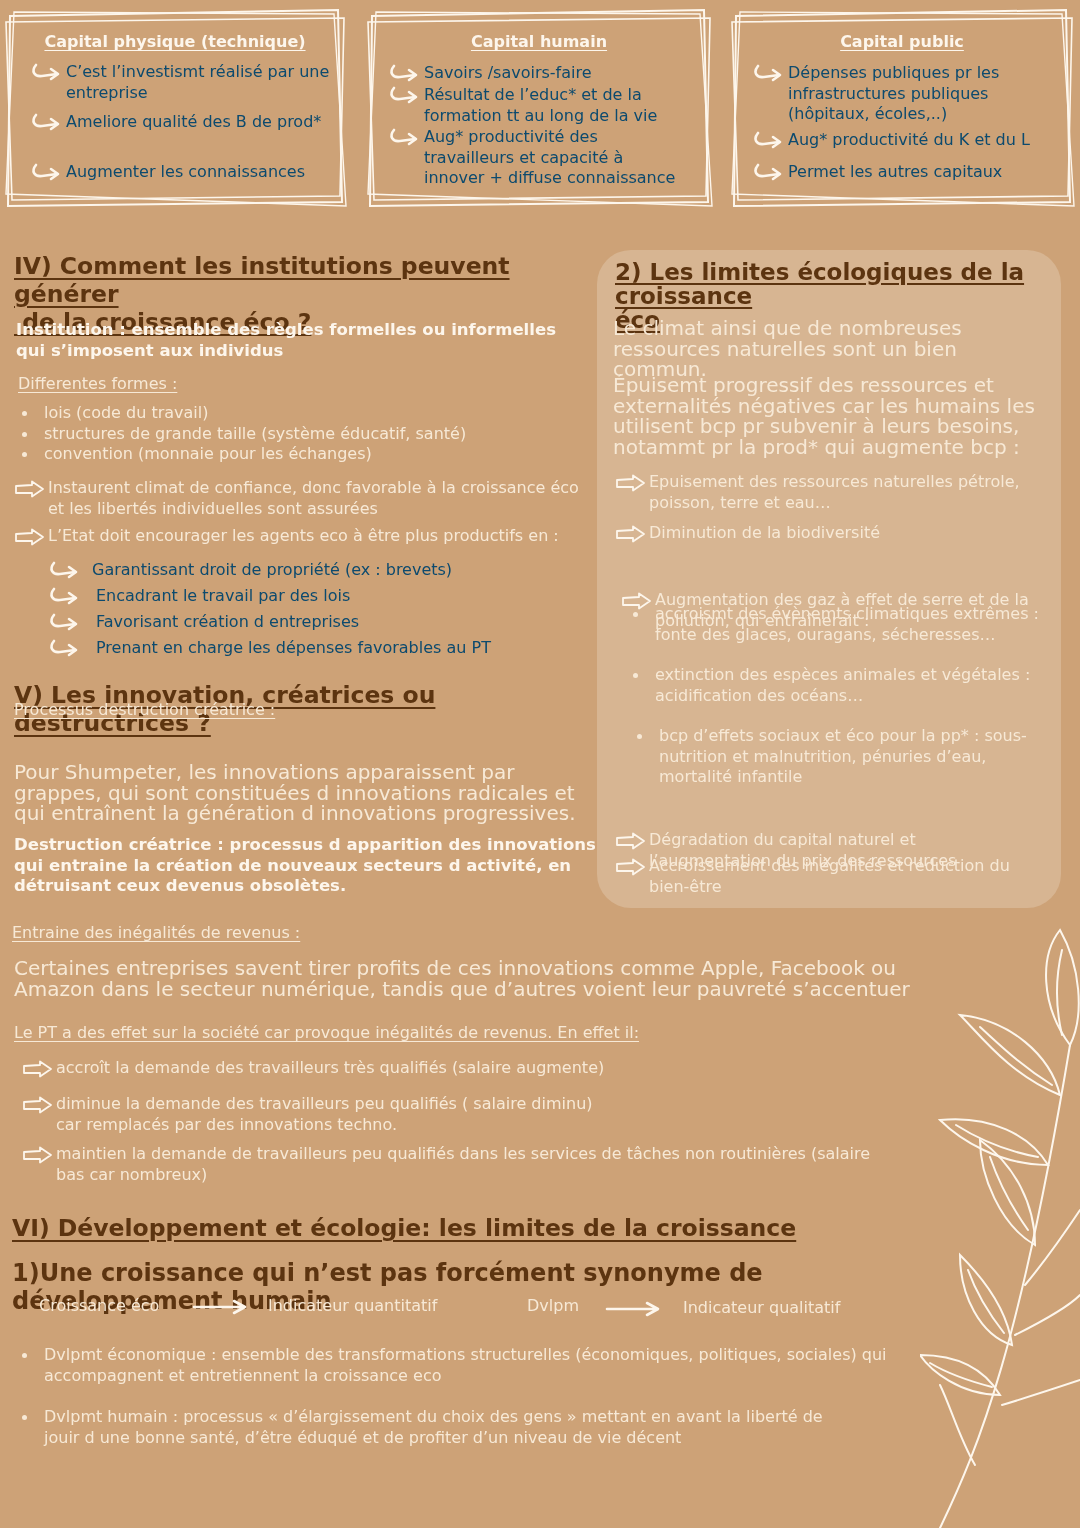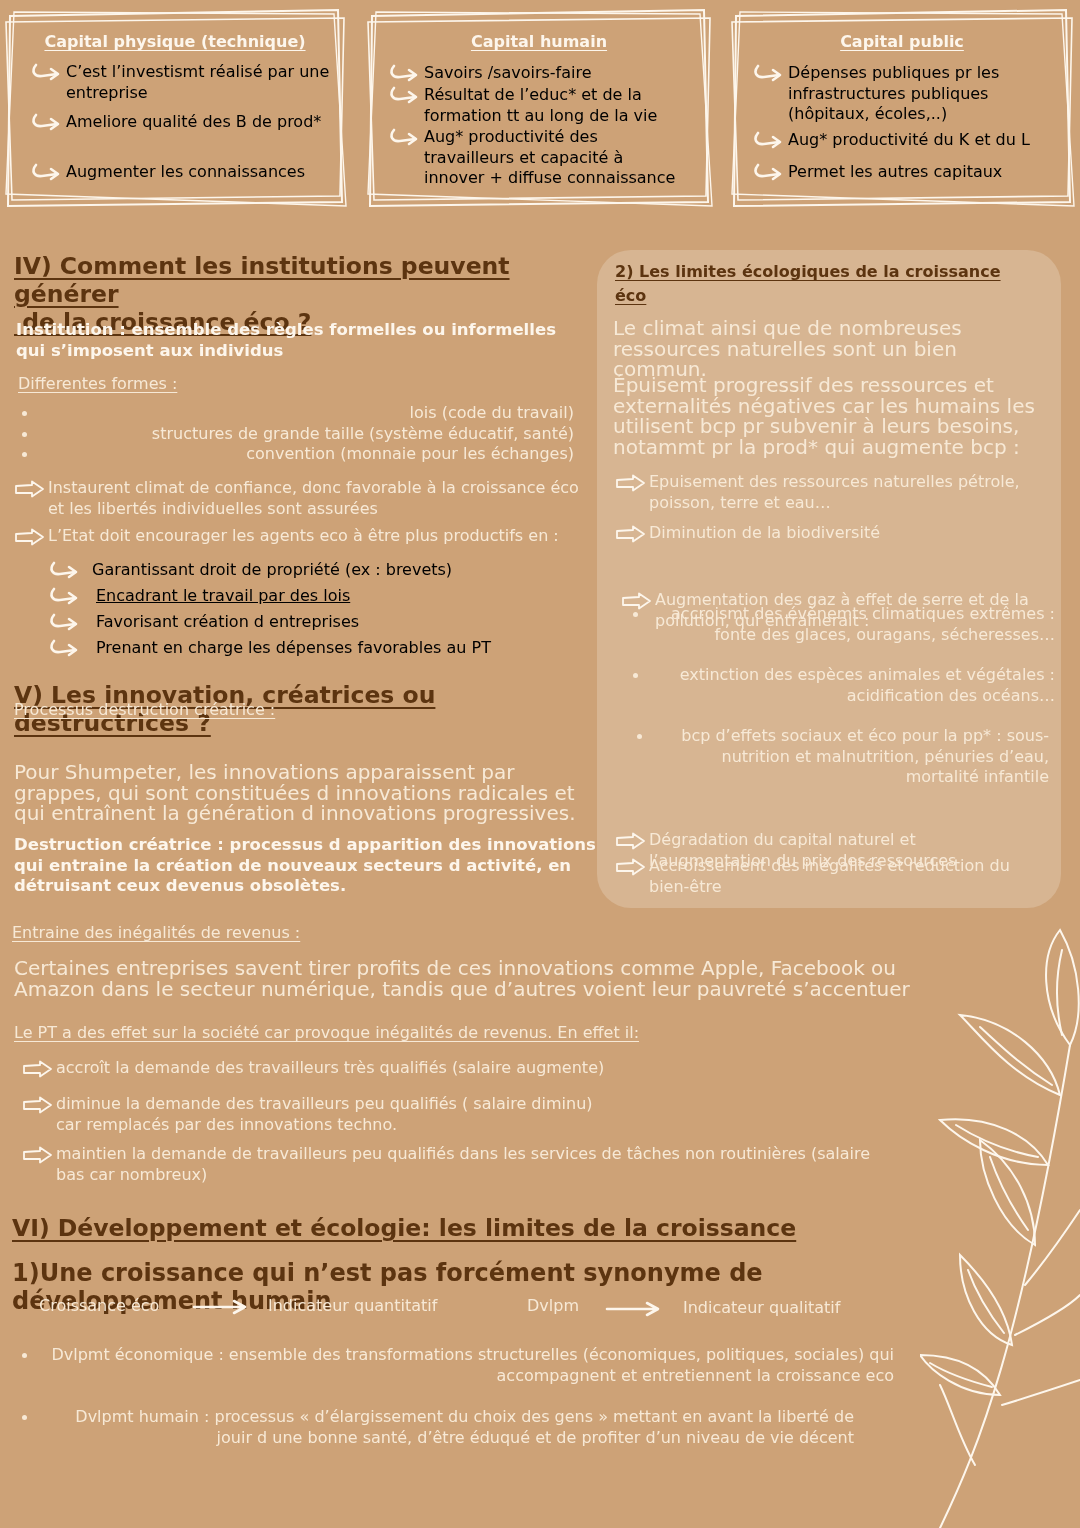--- a/index.html
+++ b/index.html
@@ -14,35 +14,35 @@
   .abs { position: absolute; }
 
   
   .sketch-box { position: absolute; }
   .sketch-box svg.frame { position: absolute; left: 0; top: 0; width: 100%; height: 100%; overflow: visible; }
   .box-title {
     position: absolute; left: 0; right: 0; top: 26px;
     text-align: center; font-weight: bold; font-size: 16px;
     text-decoration: underline; text-underline-offset: 3px; color: #fdf6ec;
   }
-  .hook-row { position: absolute; display: flex; align-items: flex-start; font-size: 16px; line-height: 20.5px; color: #000000; }
+  .hook-row { position: absolute; display: flex; align-items: flex-start; font-size: 16px; line-height: 20.5px; color: #0c4a6e; }
   .hook { width: 34px; height: 20px; flex: 0 0 auto; margin-right: 2px; }
   .hook svg { width: 34px; height: 20px; }
 
   
   .h-main {
     font-weight: bold; color: #5c3410; font-size: 23.5px; line-height: 28px;
     text-decoration: underline; text-decoration-thickness: 2px; text-underline-offset: 4px;
   }
   .h-sub { font-weight: bold; color: #5c3410; font-size: 24px; }
   .def-bold { font-weight: bold; font-size: 16.5px; line-height: 20.5px; color: #fdf6ec; }
   .para { font-size: 20px; line-height: 20.5px; color: #f7e9d6; }
   .ul-label { font-size: 16px; color: #f7e9d6; text-decoration: underline; text-underline-offset: 3px; }
 
-  .bullet-list { list-style: none; text-align: right; }
+  .bullet-list { list-style: none; }
   .bullet-list li { position: relative; padding-left: 30px; font-size: 16px; line-height: 20.5px; color: #f7e9d6; }
   .bullet-list li::before { content: ""; position: absolute; left: 8px; top: 8px; width: 5px; height: 5px; border-radius: 50%; background: #f7e9d6; }
 
   .arrow-row { position: absolute; display: flex; align-items: flex-start; font-size: 16px; line-height: 20.5px; color: #f7e9d6; }
   .arrow-ic { width: 32px; height: 18px; flex: 0 0 auto; margin-right: 2px; margin-top: 2px; }
   .arrow-ic svg { width: 32px; height: 18px; }
 
   
   .panel {
     position: absolute; left: 597px; top: 250px; width: 464px; height: 658px;
@@ -177,42 +177,42 @@
 <div class="hook-row" style="left:48px;top:560px;width:520px;">
   <span class="hook"><svg>
         <use href="#hook-sym"></use>
       </svg></span>
   <span style="margin-left:8px;">Garantissant droit de propriété (ex : brevets)</span>
 </div>
 <div class="hook-row" style="left:48px;top:586px;width:520px;">
   <span class="hook"><svg>
         <use href="#hook-sym"></use>
       </svg></span>
-  <span style="margin-left:12px;text-decoration:underline;">Encadrant le travail par des lois</span>
+  <span style="margin-left:12px;">Encadrant le travail par des lois</span>
 </div>
 <div class="hook-row" style="left:48px;top:612px;width:520px;">
   <span class="hook"><svg>
         <use href="#hook-sym"></use>
       </svg></span>
   <span style="margin-left:12px;">Favorisant création d entreprises</span>
 </div>
 <div class="hook-row" style="left:48px;top:638px;width:520px;text-align:center;">
   <span class="hook"><svg>
         <use href="#hook-sym"></use>
       </svg></span>
   <span style="margin-left:12px;">Prenant en charge les dépenses favorables au PT</span>
 </div>
 
 <div class="abs h-main" style="left:14px;top:681px;width:590px;">V) Les innovation, créatrices ou destructrices ?</div>
 <div class="abs ul-label" style="left:14px;top:700px;">Processus destruction créatrice :</div>
 <div class="abs para" style="left:14px;top:762px;width:580px;">Pour Shumpeter, les innovations apparaissent par grappes, qui sont constituées d innovations radicales et qui entraînent la génération d innovations progressives.</div>
 <div class="abs def-bold" style="left:14px;top:835px;width:590px;">Destruction créatrice : processus d apparition des innovations qui entraine la création de nouveaux secteurs d activité, en détruisant ceux devenus obsolètes.</div>
 
 <div class="panel">
-  <div class="abs" style="left:18px;top:10px;width:445px;font-weight:bold;font-size:16px;line-height:24px;color:#5c3410;text-decoration:underline;text-underline-offset:3px;">
+  <div class="abs" style="left:18px;top:10px;width:445px;font-weight:bold;font-size:23px;line-height:24px;color:#5c3410;text-decoration:underline;text-underline-offset:3px;">
     <div>2) Les limites écologiques de la croissance</div>
     <div>éco</div>
   </div>
   <div class="abs para" style="left:16px;top:68px;width:420px;">Le climat ainsi que de nombreuses ressources naturelles sont un bien commun.</div>
   <div class="abs para" style="left:16px;top:125px;width:430px;">Épuisemt progressif des ressources et externalités négatives car les humains les utilisent bcp pr subvenir à leurs besoins, notammt pr la prod* qui augmente bcp :</div>
 
   <div class="arrow-row" style="left:18px;top:222px;width:430px;">
     <span class="arrow-ic"><svg>
           <use href="#arrow-sym"></use>
         </svg></span>

